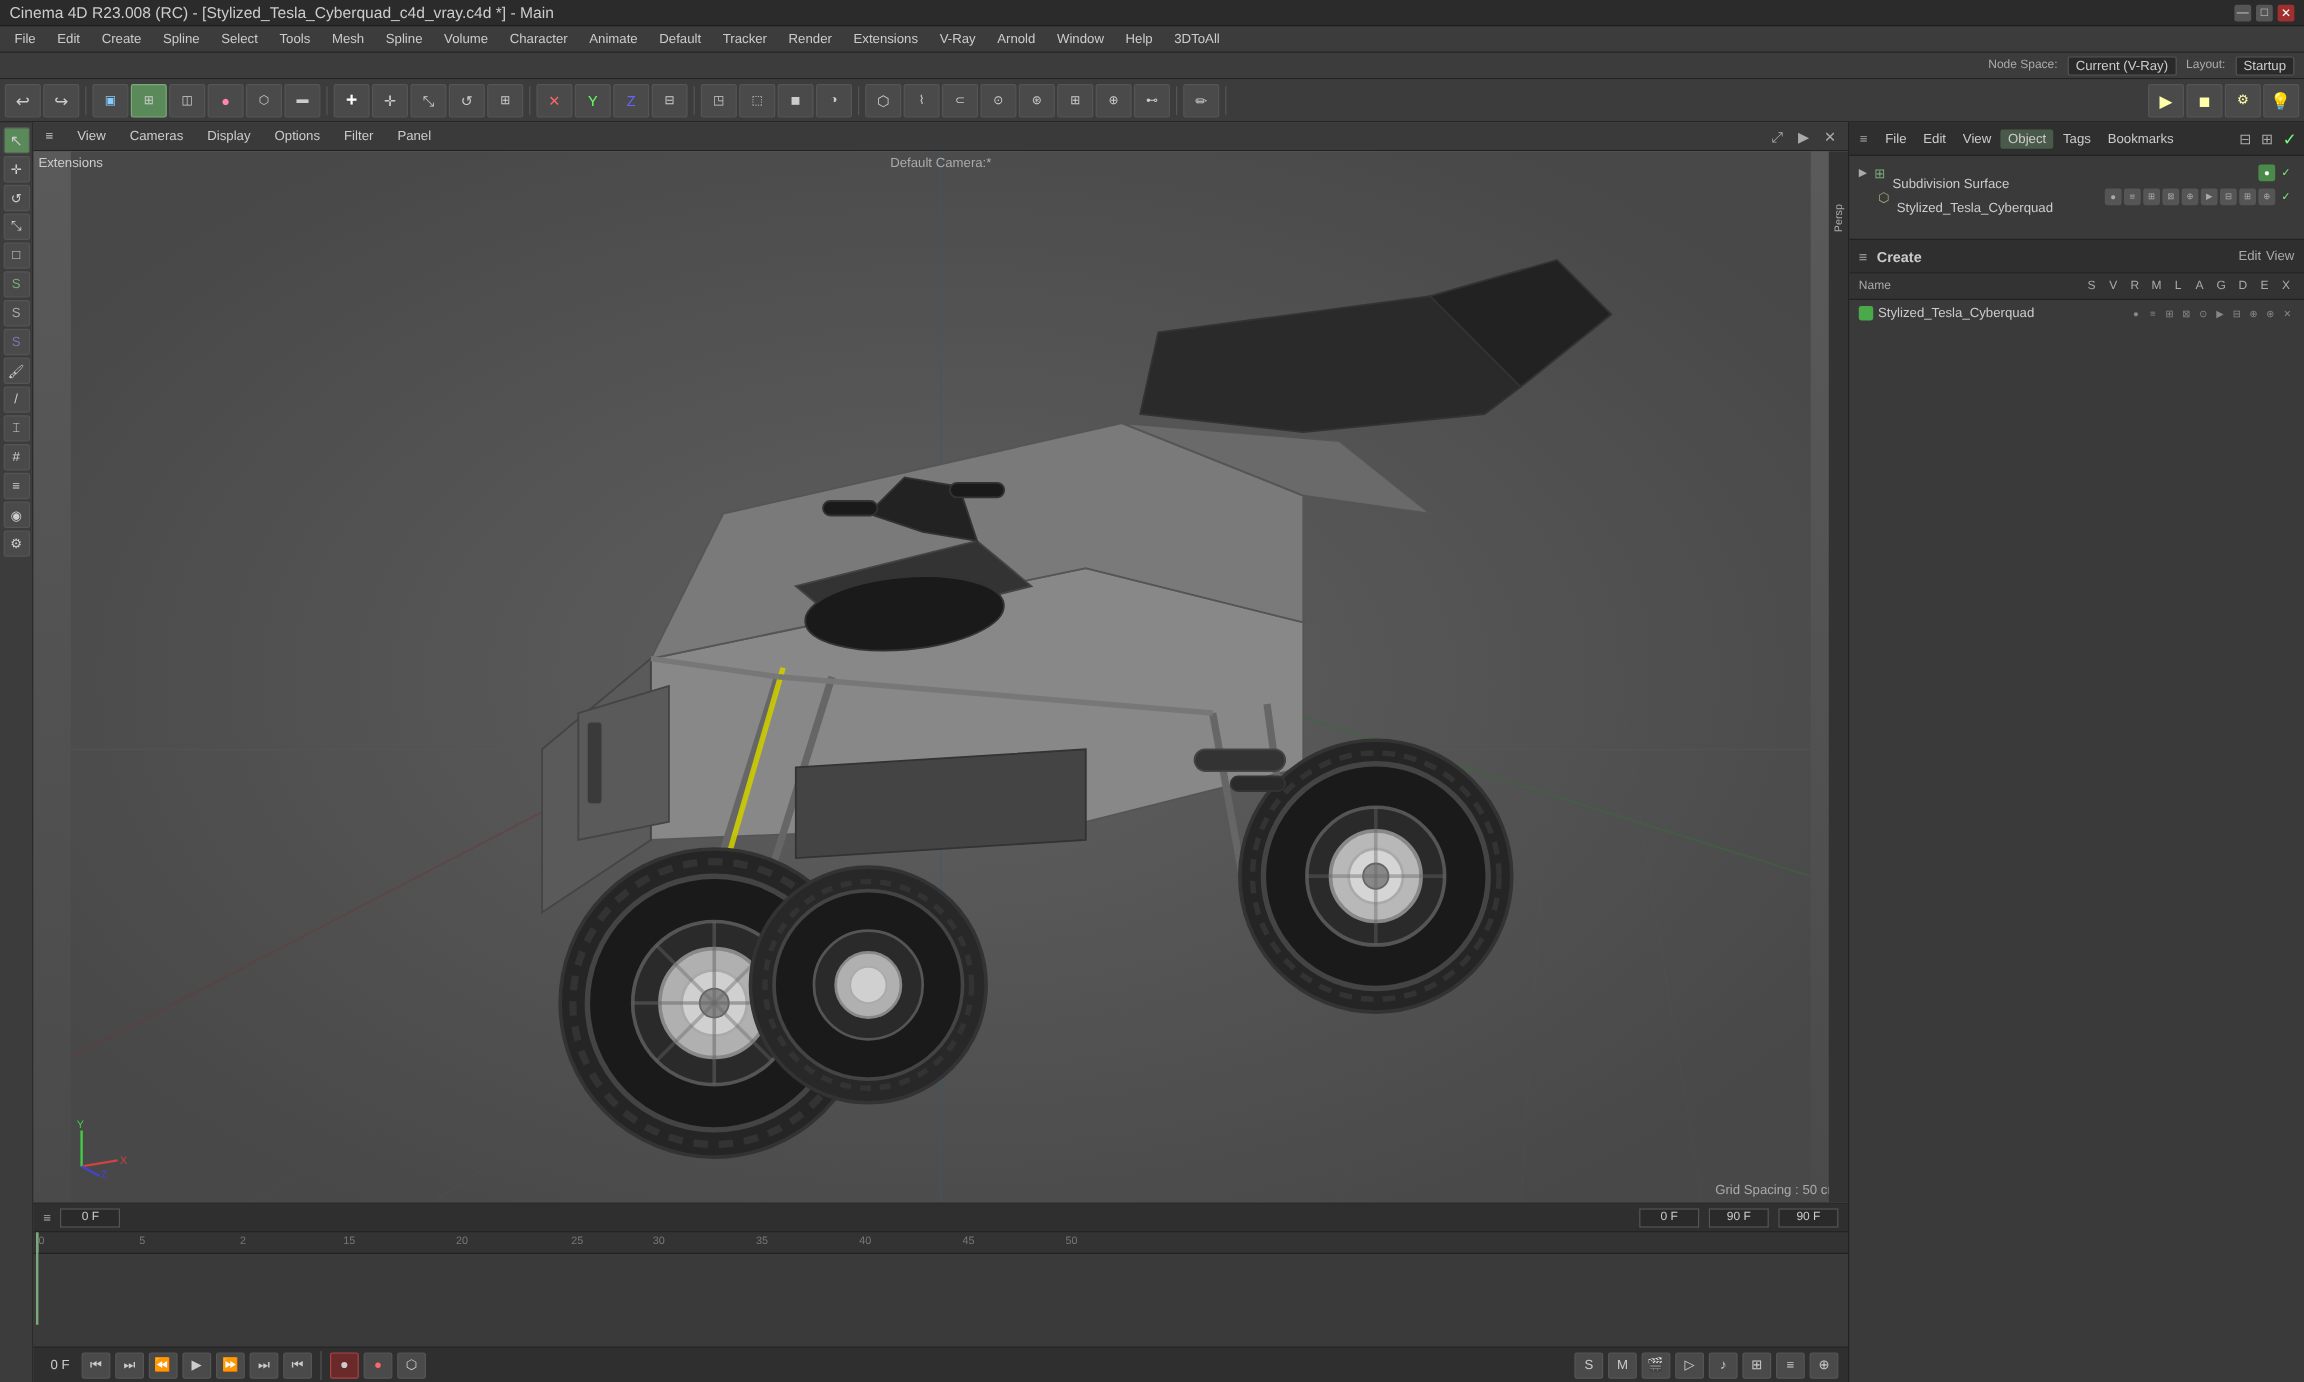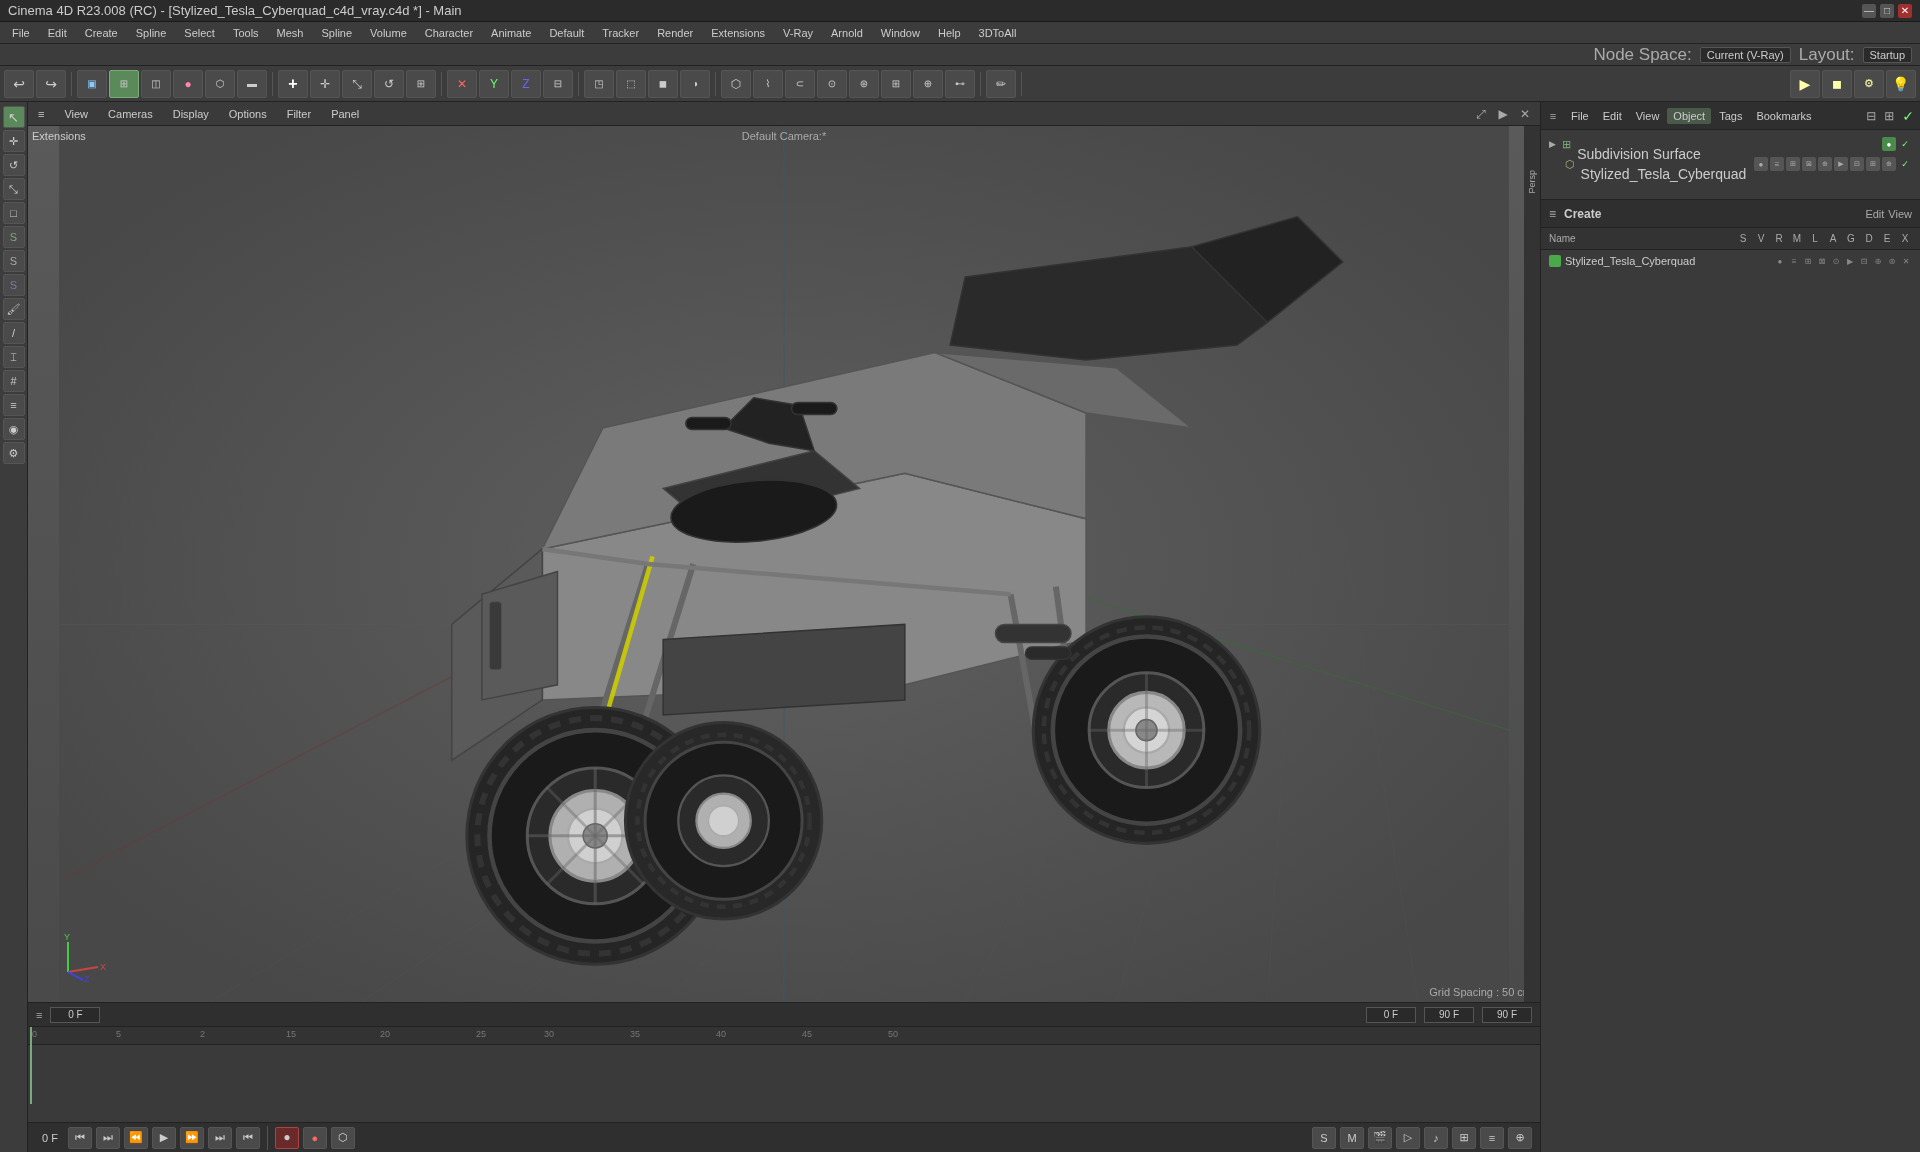--- a/index.html
+++ b/index.html
@@ -22,21 +22,21 @@
       width: 100%; height: 22px; background: #3c3c3c; display: flex; align-items: center;
       border-bottom: 1px solid #222; padding: 0 4px; gap: 2px;
     }
     #menu-bar .menu-item { padding: 2px 8px; font-size: 11px; color: #ccc; cursor: pointer; border-radius: 2px; }
 
     
     #node-bar {
       width: 100%; height: 22px; background: #3c3c3c; display: flex; align-items: center; justify-content: flex-end;
       border-bottom: 1px solid #222; padding: 0 8px; gap: 8px;
     }
-    #node-bar .label { font-size: 17px; color: #aaa; }
+    #node-bar .label { font-size: 10px; color: #aaa; }
     #node-bar .value-box { background: #2a2a2a; border: 1px solid #555; padding: 1px 6px; font-size: 11px; color: #ccc; border-radius: 2px; }
 
     
     #toolbar {
       width: 100%; height: 36px; background: #3c3c3c; display: flex; align-items: center;
       border-bottom: 1px solid #222; padding: 0 4px; gap: 2px;
     }
     .toolbar-btn {
       width: 30px; height: 28px; background: #4a4a4a; border: 1px solid #555; border-radius: 2px;
       cursor: pointer; display: flex; align-items: center; justify-content: center; color: #ccc; font-size: 14px;
@@ -94,21 +94,21 @@
     }
 
     
     #right-panel { width: 380px; background: #3a3a3a; display: flex; flex-direction: column; border-left: 1px solid #222; }
     .header-icon { font-size: 11px; color: #aaa; cursor: pointer; padding: 2px; }
 
     #object-tree { padding: 4px 0; min-height: 80px; }
     .tree-item {
       display: flex; align-items: center; padding: 2px 8px; gap: 6px; cursor: pointer; height: 20px;
     }
-    .tree-item .tree-label { font-size: 14px; color: #ccc; margin-top: 20px; }
+    .tree-item .tree-label { font-size: 11px; color: #ccc; margin-top: 20px; }
     .tree-item .tree-actions { margin-left: auto; display: flex; gap: 2px; }
     .tree-action { width: 14px; height: 14px; border-radius: 2px; display: flex; align-items: center; justify-content: center; font-size: 9px; cursor: pointer; }
 
     
     #layers-panel { flex: 1; display: flex; flex-direction: column; overflow: hidden; }
     #layers-header {
       height: 28px; background: #2f2f2f; display: flex; align-items: center; padding: 0 8px; gap: 8px;
       border-bottom: 1px solid #222;
     }
     #layers-header .menu-icon { font-size: 12px; color: #aaa; cursor: pointer; }

